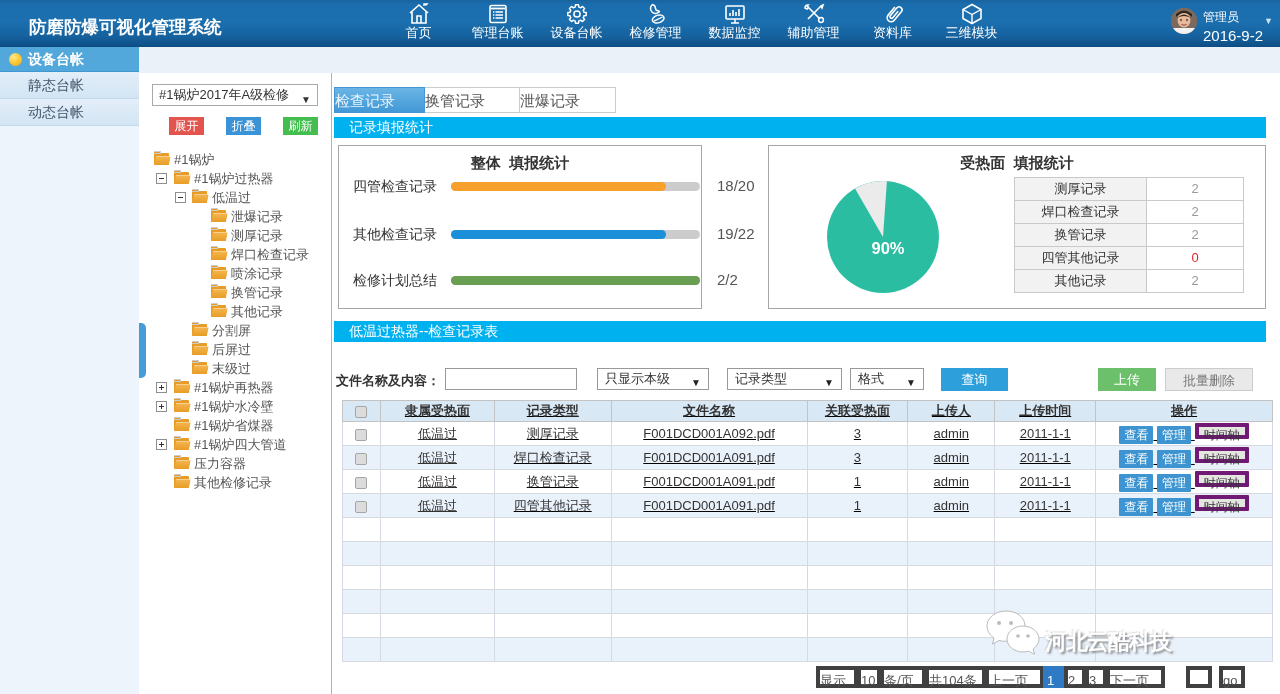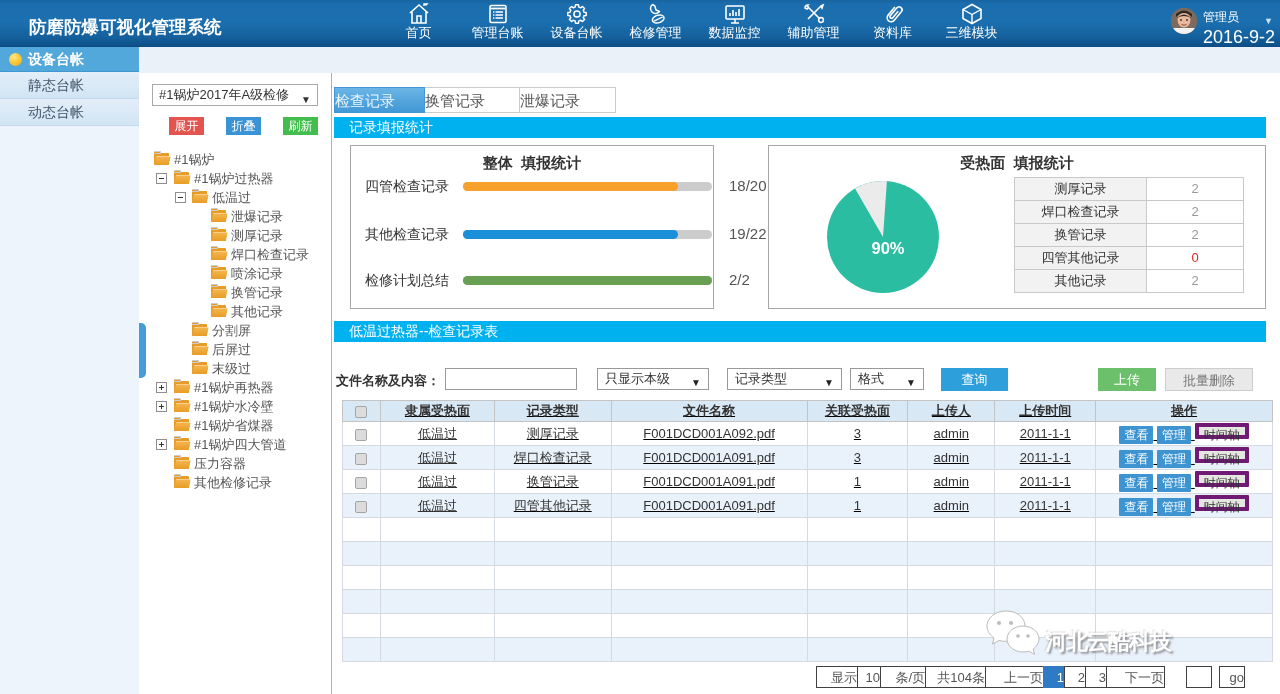--- a/index.html
+++ b/index.html
@@ -10,21 +10,21 @@
   background:linear-gradient(180deg,#17639f 0%,#1b6dad 8%,#1c70b0 45%,#15619e 78%,#0e5189 96%,#0c4b80 100%); }
 #hd h1 { position:absolute; left:29px; top:15px; font-size:17.5px; color:#fff; }
 .nav { position:absolute; left:379px; top:0; height:47px; display:flex; }
 .nav .it { width:79px; text-align:center; color:#fff; }
 .nav .it svg { display:block; margin:2px auto 0; }
 .nav .it .lb { font-size:13px; line-height:14px; margin-top:0; }
 #avatar { position:absolute; left:1171px; top:8px; width:26px; height:26px; border-radius:50%;
   overflow:hidden; background:#8a6f5e; }
 #uinfo { position:absolute; left:1203px; top:9px; color:#fff; }
 #uinfo .l1 { font-size:12px; }
-#uinfo .l2 { font-size:18px; margin-top:1px; }
+#uinfo .l2 { font-size:15px; margin-top:1px; }
 #caret { position:absolute; left:1264px; top:16px; color:#cfe3f2; font-size:9px; }
 
 #menu { position:absolute; left:0; top:47px; width:139px; height:647px; background:#edf4fb; }
 .mi { height:27px; line-height:27px; padding-left:28px; font-size:14px; color:#44566b;
   background:linear-gradient(180deg,#e3eef8 0%,#d2e5f4 100%); border-bottom:1px solid #c3d9ec; }
 .mi.act { font-weight:bold; height:25px; line-height:25px; background:#52a7db; color:#fff; border-bottom:1px solid #4096cf;
   position:relative; }
 .mi.act .ball { position:absolute; left:9px; top:6px; width:13px; height:13px; border-radius:50%;
   background:radial-gradient(circle at 35% 30%, #ffe88a 0%, #fccb3a 45%, #f5a60d 100%); }
 #handle { position:absolute; left:139px; top:323px; width:7px; height:55px; background:#459cd9;
@@ -58,21 +58,21 @@
 .tabs { position:absolute; left:1px; top:40px; display:flex; }
 .tab { width:96px; height:26px; line-height:26px; text-align:left; font-size:15px; color:#555;
   background:#fff; border:1px solid #ccc; border-left:none; }
 .tab:first-child { border-left:1px solid #ccc; }
 .tab.act { background:linear-gradient(180deg,#6ab5e5,#4298d6); color:#eaf6ff; border-color:#4298d6; }
 .banner { position:absolute; left:1px; width:932px; height:21px; background:#00b1f0; color:#fff;
   font-size:14px; line-height:21px; padding-left:15px; }
 #bn1 { top:70px; }
 #bn2 { top:274px; }
 .panel { position:absolute; top:98px; height:164px; border:1px solid #a6a6a6; background:#fff; }
-#pL { left:17px; width:364px; }
+#pL { left:5px; width:364px; }
 #pR { left:435px; width:498px; }
 .ptitle { text-align:center; font-size:15px; font-weight:bold; color:#333; margin-top:8px; }
 .brow { position:absolute; left:0; width:100%; height:20px; }
 .brow .bl { position:absolute; left:14px; top:2px; font-size:14px; color:#333; }
 .brow .track { position:absolute; left:112px; top:6px; width:249px; height:9px; border-radius:5px;
   background:#ccc; }
 .brow .fill { position:absolute; left:0; top:0; height:9px; border-radius:5px; }
 .brow .val { position:absolute; left:378px; top:1px; font-size:15px; color:#555; }
 
 #mtab { position:absolute; left:245px; top:31px; width:230px; border-top:1px solid #c9c9c9;
@@ -100,21 +100,21 @@
 .cb { width:12px; height:12px; border:1px solid #a5a5a5; background:#dcdcdc; display:inline-block;
   border-radius:2px; vertical-align:middle; }
 .abtn { display:inline-block; height:18px; line-height:18px; font-size:12px; padding:0 5px;
   color:#fff; background:#3e94d0; border-radius:1px; }
 .abtn.gray { background:#e5e5e2; color:#333; border:4px solid #701a75; height:16px; line-height:16px;text-align:center; }
 
 #wm { position:absolute; left:652px; top:562px; color:#fff; font-size:22px; font-weight:bold;
   text-shadow:2px 2px 2px rgba(120,120,120,.75), -1px -1px 1px rgba(150,150,150,.3); letter-spacing:-1px; }
 
 #pager { position:absolute; left:484px; top:619px; display:flex; font-size:13px; color:#555; }
-#pager .pg { height:22px; line-height:21px; border:1px solid #404040; margin-left:-1px; text-align:right; }
+#pager .pg { height:22px; line-height:21px; border:4px solid #404040; margin-left:-1px; text-align:left; }
 #pager .cur { background:#2e7ac4; color:#fff; border-color:#2e7ac4; }
 </style>
 </head>
 <body>
 
 <div id="hd">
   <h1>防磨防爆可视化管理系统</h1>
   <div class="nav" id="nav">
       <div class="it">
         <svg width="24" height="24" viewBox="0 0 24 24">

